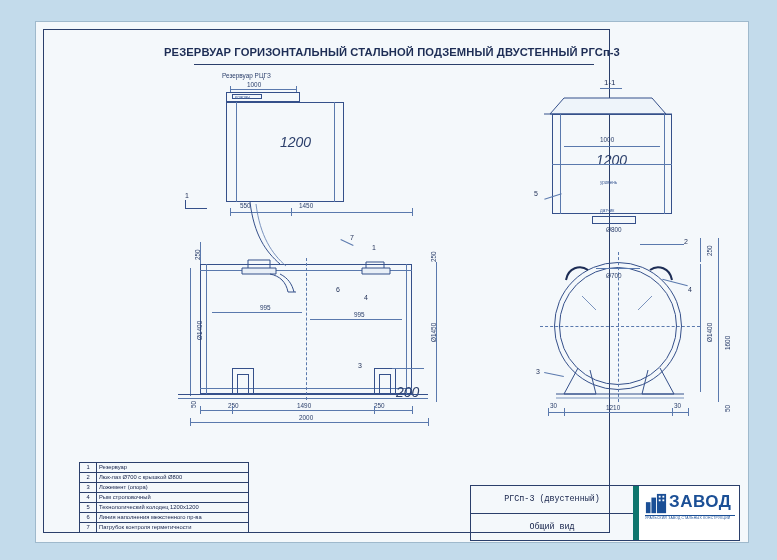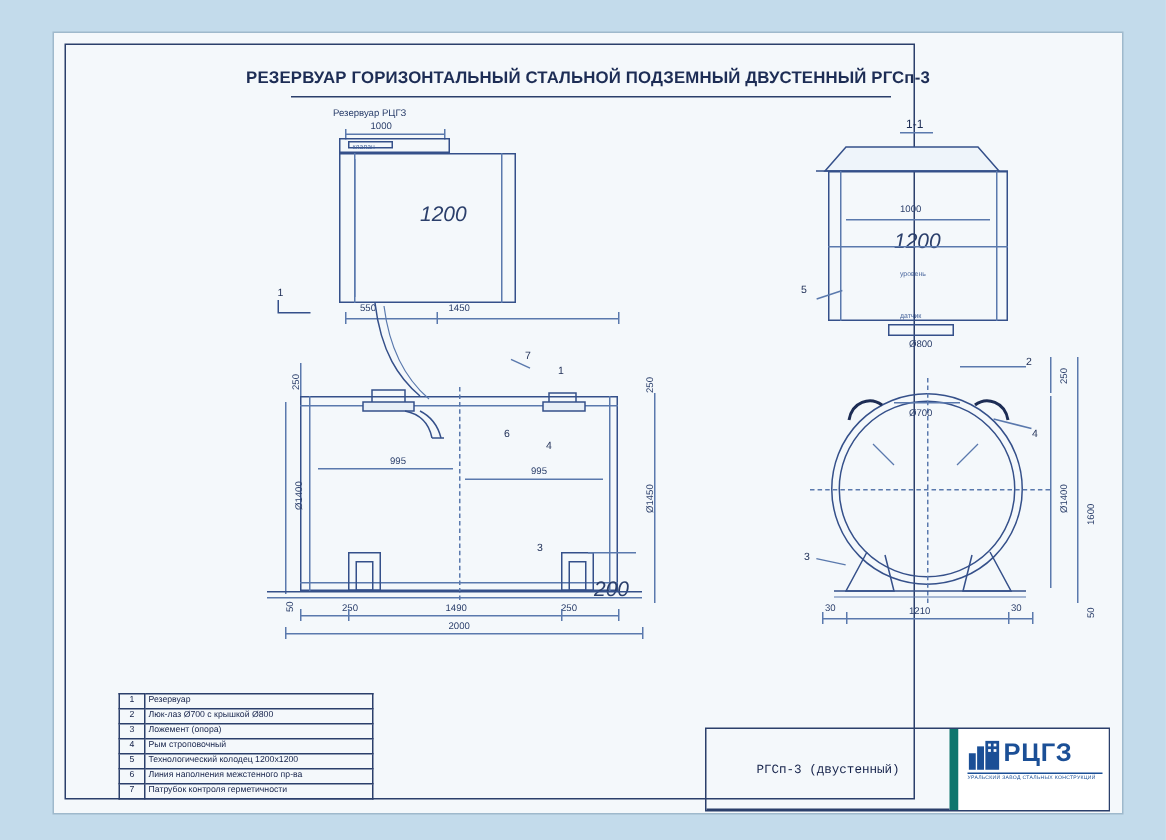--- a/index.html
+++ b/index.html
@@ -411,33 +411,34 @@
           <tr>
             <td class="num">7</td>
             <td>Патрубок контроля герметичности</td>
           </tr>
         </tbody>
       </table>
 
       <div class="tb">
         <div class="tb-left">
           <div class="tb-cell top">РГСп-3 (двустенный)</div>
+          <div class="tb-cell">Общий вид</div>
         </div>
         <div class="tb-right">
           <div class="logo-wrap">
             <svg class="logo-mark" viewBox="0 0 24 24">
               <rect x="1" y="10" width="5" height="12" fill="#1b4f96"></rect>
               <rect x="7" y="5" width="5" height="17" fill="#1b4f96"></rect>
               <rect x="13" y="1" width="10" height="21" fill="#1b4f96"></rect>
               <rect x="15" y="3" width="2" height="2" fill="#ffffff"></rect>
               <rect x="19" y="3" width="2" height="2" fill="#ffffff"></rect>
               <rect x="15" y="7" width="2" height="2" fill="#ffffff"></rect>
               <rect x="19" y="7" width="2" height="2" fill="#ffffff"></rect>
             </svg>
-            <div class="logo-word">РЦГЗ</div>
+            <div class="logo-word">ЗАВОД</div>
             <div class="logo-rule"></div>
             <div class="logo-sub">УРАЛЬСКИЙ ЗАВОД СТАЛЬНЫХ КОНСТРУКЦИЙ</div>
           </div>
         </div>
       </div>
 
     </div>
   </div>
 </div>
 

